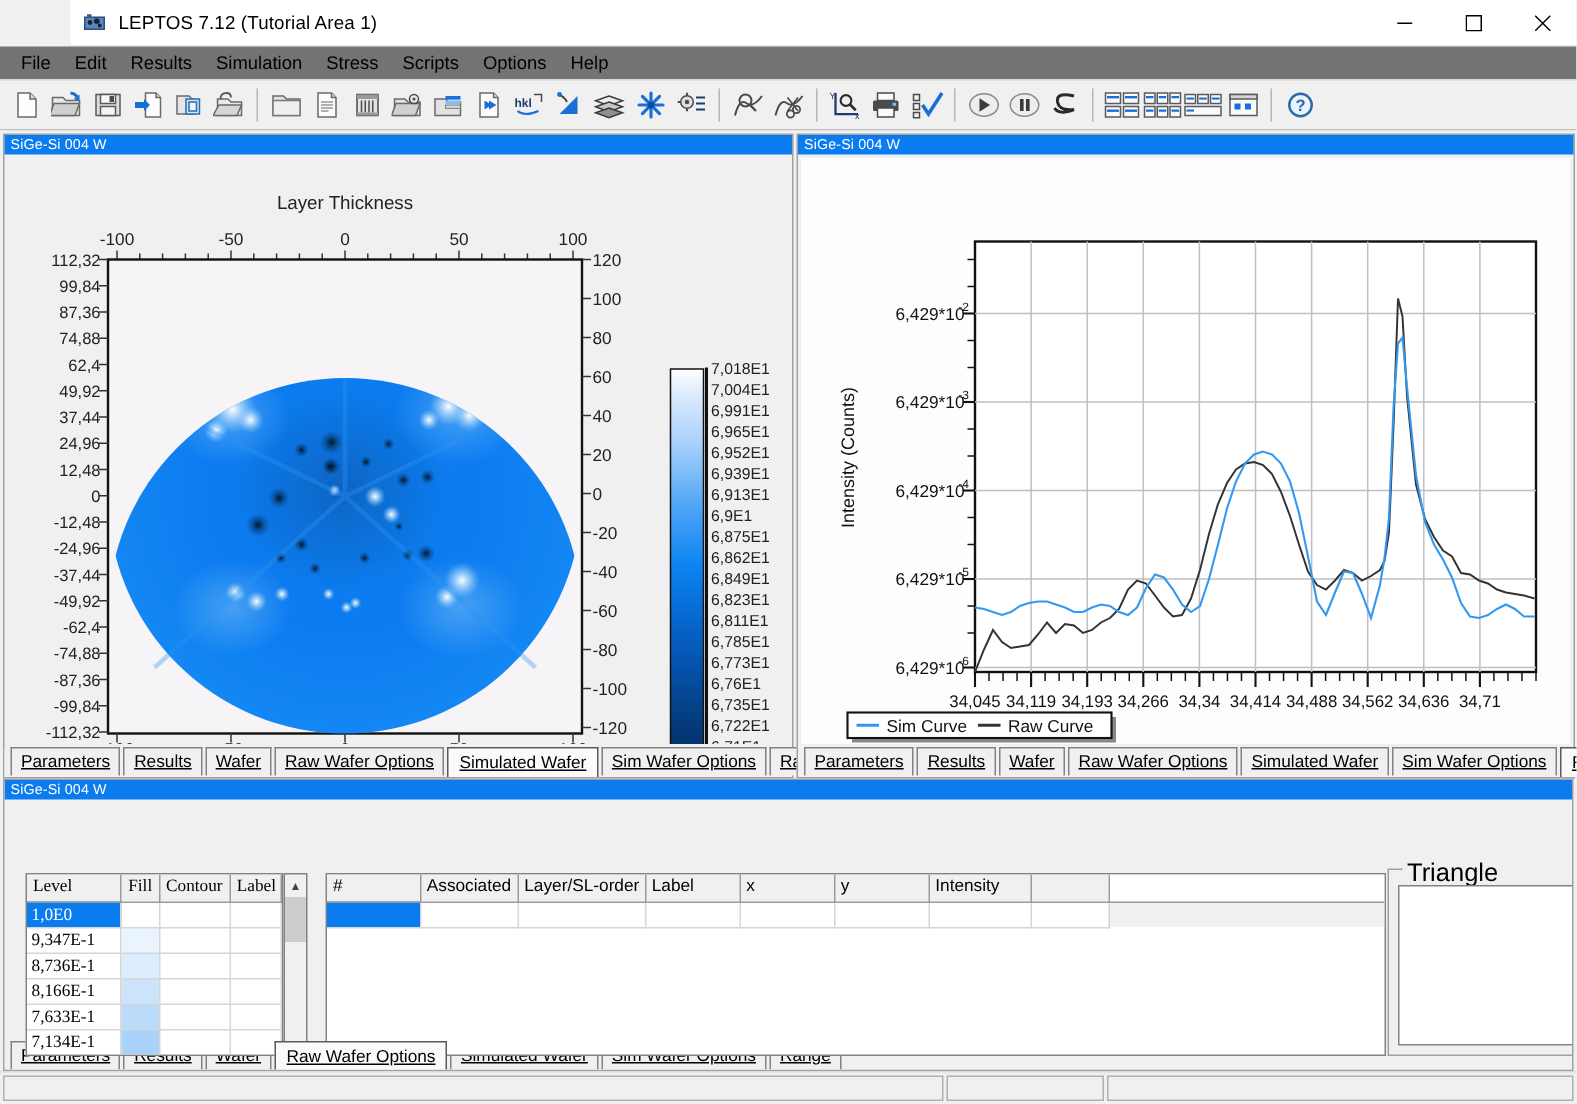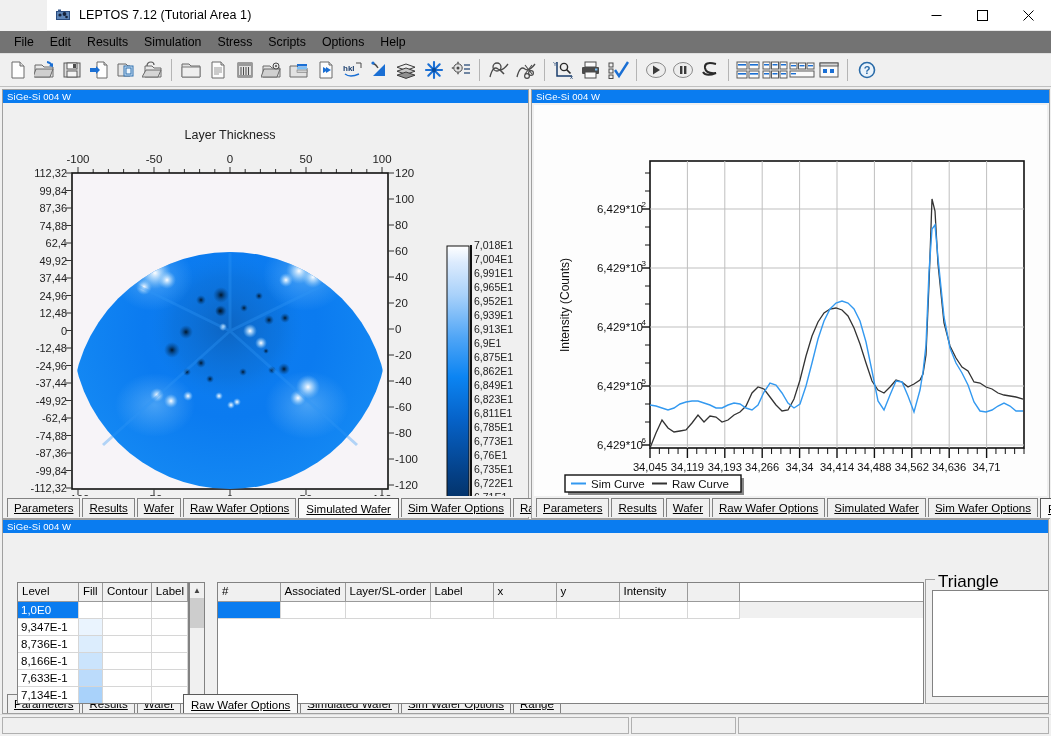--- a/index.html
+++ b/index.html
@@ -1019,21 +1019,21 @@
       </div>
     </div>
   </div>
 
   <div class="bottom-area">
     <div class="mdi-title">SiGe-Si 004 W</div>
 
     <div class="bottom-body">
 
 
-      <div class="grid" style="left:14px; top:49px; width:172px; height:122px;">
+      <div class="grid" style="left:14px; top:49px; width:172px; height:122px;font-family:Liberation Serif, serif;">
         <table>
           <thead>
             <tr>
               <th style="width:72px">Level</th>
               <th style="width:26px">Fill</th>
               <th style="width:48px">Contour</th>
               <th>Label</th>
             </tr>
           </thead>
           <tbody>

